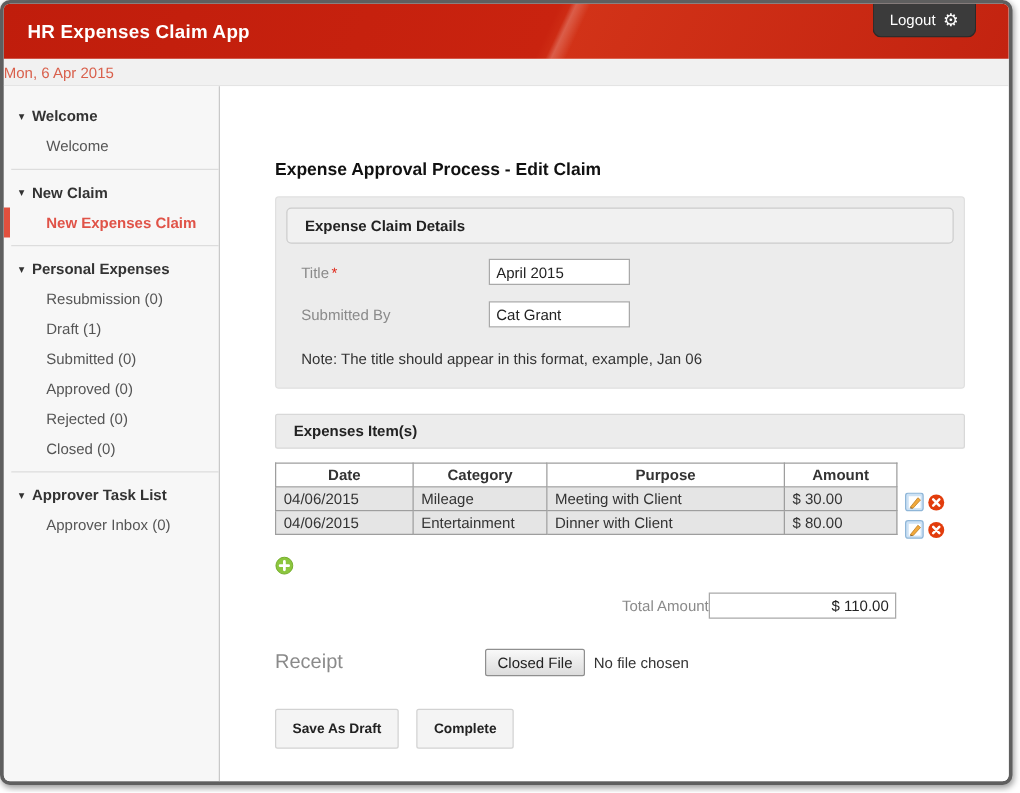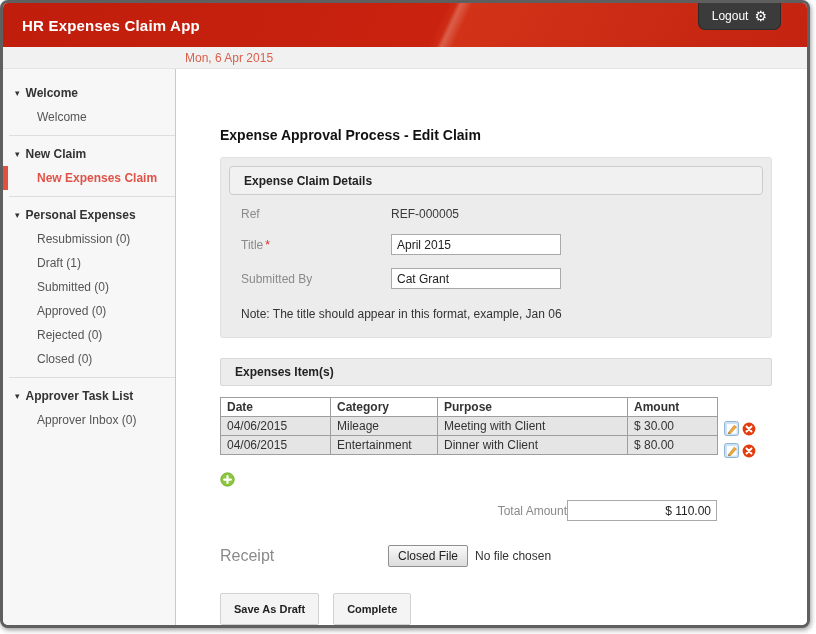--- a/index.html
+++ b/index.html
@@ -28,21 +28,21 @@
     border-radius: 0 0 7px 7px; padding: 12px 13px;
     font-family: inherit; font-size: 12px;
     display: flex; align-items: center; gap: 6px; cursor: pointer;
   }
   .logout-btn .gear { font-size: 14px; line-height: 1; }
 
   
   .datebar {
     height: 22px; flex: 0 0 22px; background: #f1f1f1;
     border-bottom: 1px solid #e4e4e4;
-    display: flex; align-items: center; padding-left: 182px;
+    display: flex; align-items: center; 
     font-size: 12px; color: #d9604c;
   }
 
   
   .bodywrap { flex: 1; display: flex; min-height: 0; }
 
   
   .sidebar {
     width: 173px; flex: 0 0 173px; background: #f7f7f7;
     border-right: 1px solid #c9c9c9; padding-top: 12px;
@@ -73,36 +73,36 @@
     height: 29px; border: 1px solid #ccc; border-radius: 4px;
     background: #f1f1f1; display: flex; align-items: center;
     padding-left: 14px; font-size: 12px; font-weight: bold; color: #222;
     margin-bottom: 12px;
   }
   .form-row { display: flex; align-items: center; padding-left: 12px; margin-bottom: 13px; }
   .form-label { width: 150px; font-size: 12px; color: #8a8a8a; }
   .req { color: #e02b1d; margin-left: 2px; }
   .form-value { font-size: 12px; color: #3a3a3a; }
   .text-input {
-    width: 170px; height: 21px; border: 1px solid #a9a9a9; background: #fff;
+    width: 113px; height: 21px; border: 1px solid #a9a9a9; background: #fff;
     font-family: inherit; font-size: 12px; color: #222; padding: 1px 5px;
   }
   .panel-note { padding-left: 12px; margin-top: 18px; font-size: 12px; color: #333; }
 
   
   .section-header-bar {
     width: 552px; height: 28px; border: 1px solid #d8d8d8; border-radius: 2px;
     background: #ececec; display: flex; align-items: center;
     padding-left: 14px; font-size: 12px; font-weight: bold; color: #222;
     margin-bottom: 11px;
   }
   .table-zone { display: flex; align-items: flex-start; }
   table.items { border-collapse: collapse; font-size: 12px; color: #333; }
   table.items th, table.items td { border: 1px solid #9e9e9e; padding: 2px 6px; height: 17px; }
-  table.items th { font-weight: bold; text-align: left; background: #fff; }
+  table.items th { font-weight: bold; text-align: center; background: #fff; }
   table.items td { text-align: left; background: #e5e5e5; }
   .col-date { width: 110px; } .col-cat { width: 107px; } .col-pur { width: 190px; } .col-amt { width: 90px; }
 
   .icon-col { margin-left: 6px; padding-top: 23px; display: flex; flex-direction: column; gap: 5px; }
   .icon-row { display: flex; align-items: center; gap: 2px; height: 17px; }
   .icon-btn { cursor: pointer; display: inline-flex; background: none; border: none; padding: 0; }
 
   .add-row { margin-top: 13px; }
   .total-row {
     width: 497px; margin-top: 9px;
@@ -188,24 +188,20 @@
 
     <div class="main">
 
       <div class="page-title">Expense Approval Process - Edit Claim</div>
 
       <div class="panel">
         <div class="panel-header-bar">
           <span>Expense Claim Details</span>
         </div>
 
-        <div class="form-row">
-          <span class="form-label">Ref</span>
-          <span class="form-value">REF-000005</span>
-        </div>
 
         <div class="form-row">
           <span class="form-label"><span>Title</span><span class="req">*</span></span>
           <input class="text-input" type="text" value="April 2015" style="">
         </div>
 
         <div class="form-row">
           <span class="form-label">Submitted By</span>
           <input class="text-input" type="text" value="Cat Grant" style="">
         </div>

